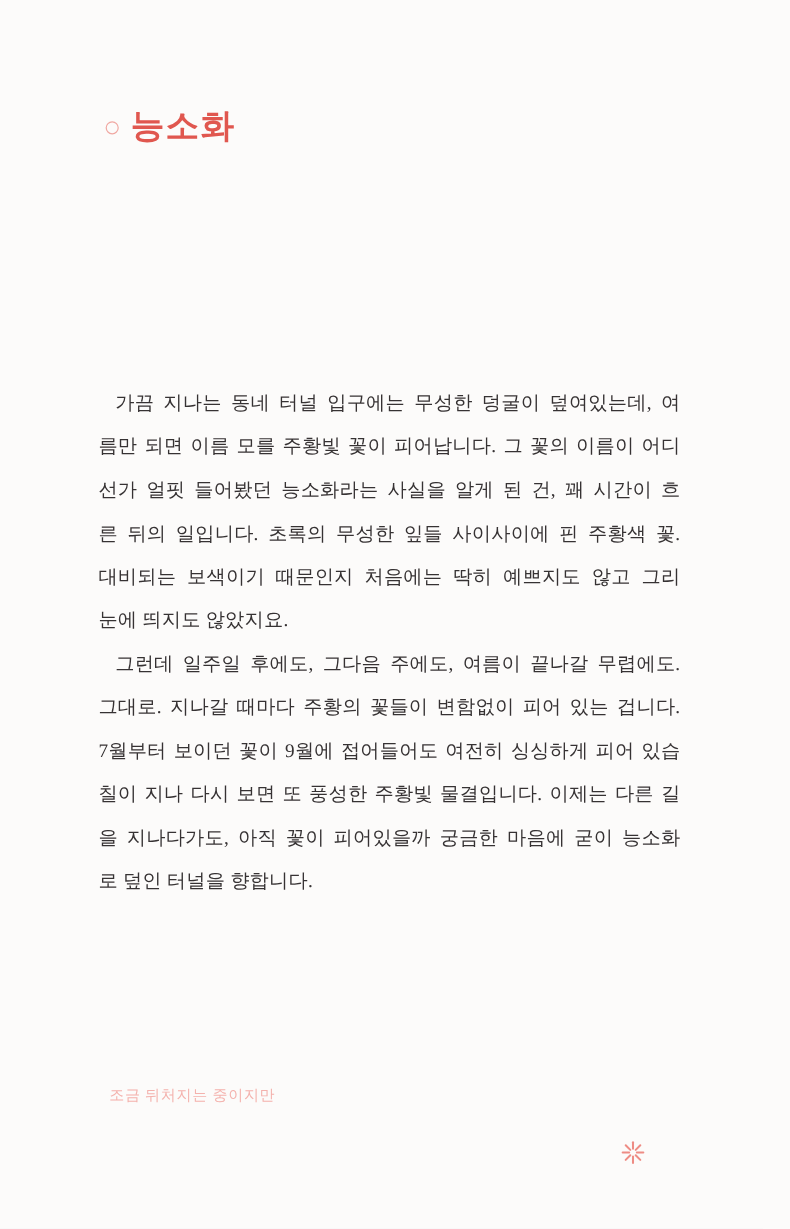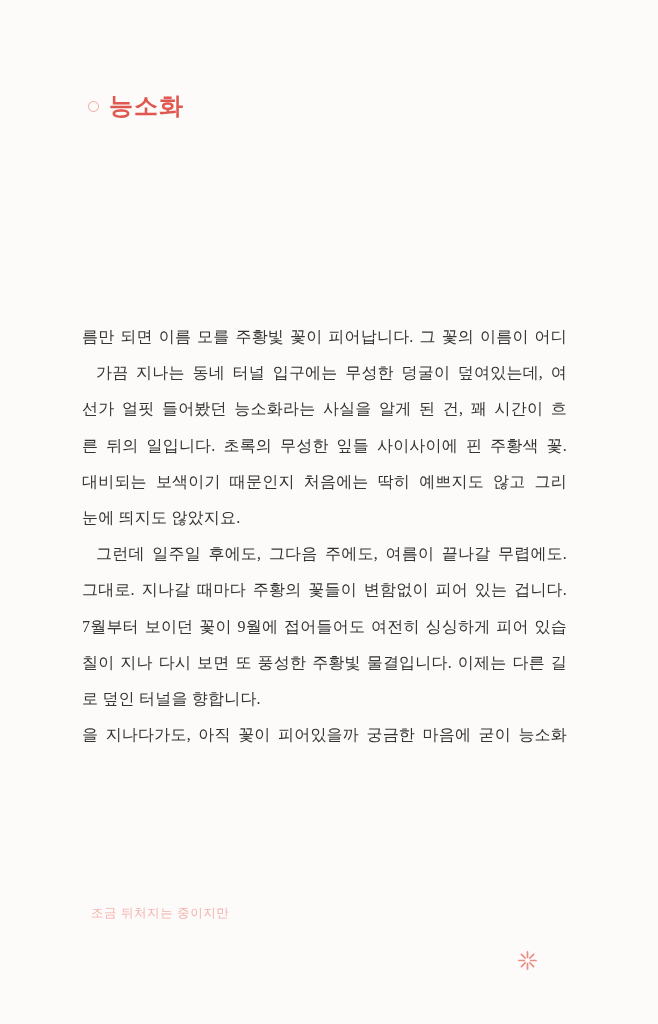--- a/index.html
+++ b/index.html
@@ -27,21 +27,21 @@
   }
   .ring {
     width: 9px;
     height: 9px;
     border: 1.6px solid var(--ring_pink, #f0a8a2);
     border-radius: 50%;
     flex: 0 0 auto;
   }
   .chapter-title {
     margin: 0;
-    font-size: 24px;
+    font-size: 28px;
     font-weight: 700;
     letter-spacing: 1px;
     color: var(--title_red, #e0574f);
     line-height: 26px;
   }
 
   
   .body-text {
     position: absolute;
     left: 82px;
@@ -85,33 +85,33 @@
 <body>
 
 <div class="page">
 
   <header class="chapter-header">
     <span class="ring"></span>
     <h1 class="chapter-title">능소화</h1>
   </header>
 
   <main class="body-text">
+    <div class="line start">가끔 지나는 동네 터널 입구에는 무성한 덩굴이 덮여있는데, 여</div>
     <div class="line">름만 되면 이름 모를 주황빛 꽃이 피어납니다. 그 꽃의 이름이 어디</div>
-    <div class="line start">가끔 지나는 동네 터널 입구에는 무성한 덩굴이 덮여있는데, 여</div>
     <div class="line">선가 얼핏 들어봤던 능소화라는 사실을 알게 된 건, 꽤 시간이 흐</div>
     <div class="line">른 뒤의 일입니다. 초록의 무성한 잎들 사이사이에 핀 주황색 꽃.</div>
     <div class="line">대비되는 보색이기 때문인지 처음에는 딱히 예쁘지도 않고 그리</div>
     <div class="line end">눈에 띄지도 않았지요.</div>
 
     <div class="line start">그런데 일주일 후에도, 그다음 주에도, 여름이 끝나갈 무렵에도.</div>
     <div class="line">그대로. 지나갈 때마다 주황의 꽃들이 변함없이 피어 있는 겁니다.</div>
     <div class="line">7월부터 보이던 꽃이 9월에 접어들어도 여전히 싱싱하게 피어 있습</div>
     <div class="line">칠이 지나 다시 보면 또 풍성한 주황빛 물결입니다. 이제는 다른 길</div>
+    <div class="line">을 지나다가도, 아직 꽃이 피어있을까 궁금한 마음에 굳이 능소화</div>
     <div class="line end">로 덮인 터널을 향합니다.</div>
-    <div class="line">을 지나다가도, 아직 꽃이 피어있을까 궁금한 마음에 굳이 능소화</div>
 
     <div class="para-spacer"></div>
 
   </main>
 
   <footer>
     <span class="running-title">조금 뒤처지는 중이지만</span>
     <svg class="ornament" viewBox="0 0 21 21" aria-hidden="true">
       <g stroke="var(--ornament_pink, #ee8c84)" stroke-width="1.7" stroke-linecap="round">
         <line x1="13.7" y1="10.5" x2="19.1" y2="10.5"></line>

